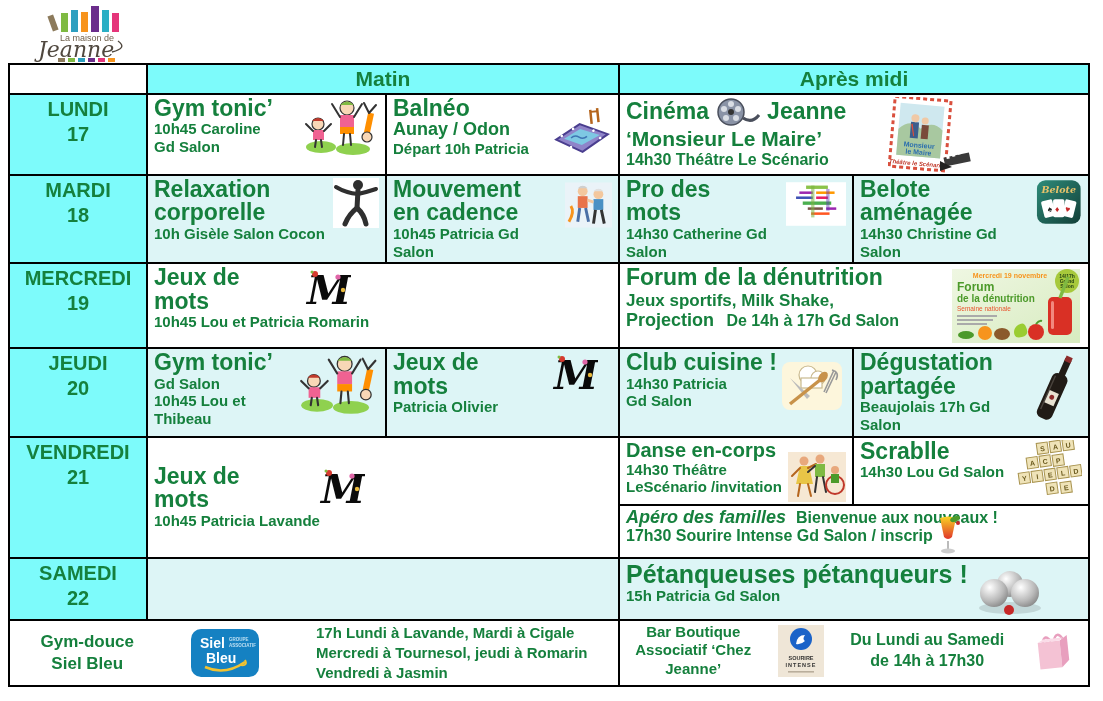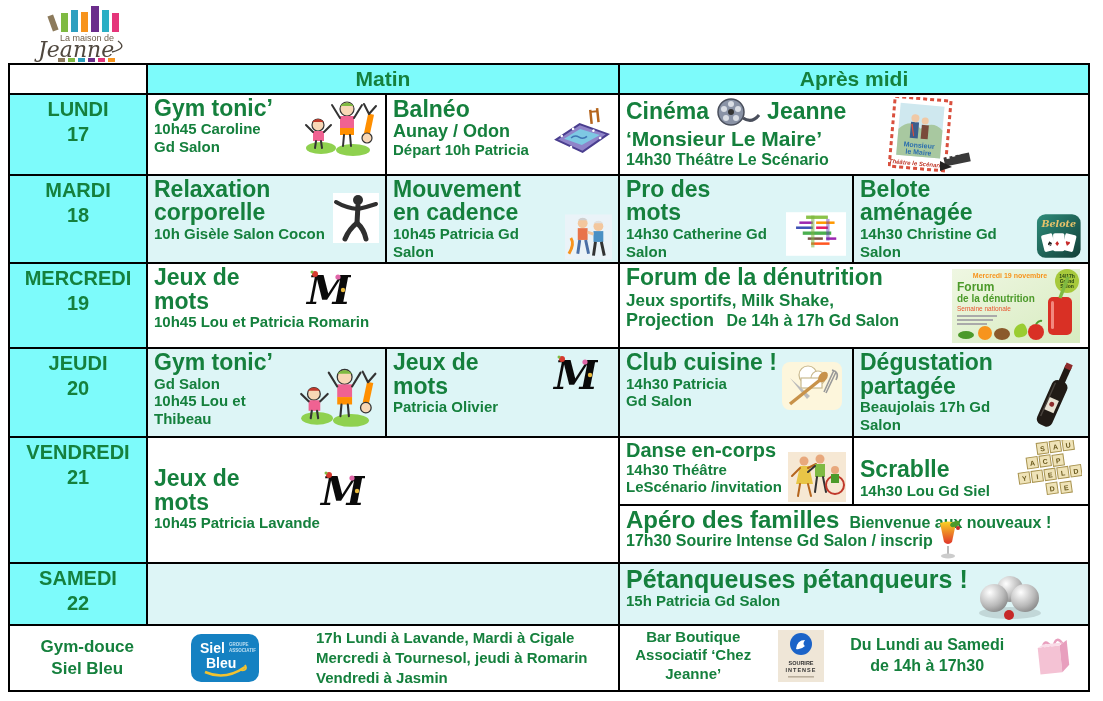--- a/index.html
+++ b/index.html
@@ -16,28 +16,28 @@
   td.corner{border:none;background:#fff;}
   td.hdr{background:#7DFBFB;text-align:center;vertical-align:middle;font-size:21px;padding:1px;}
   td.day{background:#7DFBFB;text-align:center;vertical-align:middle;font-size:20px;line-height:1.25;}
   td.w{background:#fff;} td.p{background:#DDF5F6;}
   .cellbox{position:relative;height:100%;}
   .t1{font-size:23px;line-height:1.02;}
   .t20{font-size:20px;line-height:1.05;}
   .sub{font-size:15px;line-height:1.18;}
   .sub16{font-size:16px;line-height:1.18;}
   .sub18{font-size:18px;line-height:1.1;}
-  .fx{display:flex;justify-content:space-between;align-items:flex-end;gap:4px;}
+  .fx{display:flex;justify-content:space-between;align-items:flex-start;gap:4px;}
   .fxs{display:flex;justify-content:flex-start;align-items:flex-start;gap:26px;}
   .mw110{max-width:112px;} .mw120{max-width:125px;} .mw135{max-width:140px;} .mw150{max-width:152px;}
   .vmid{vertical-align:middle !important;}
   .cineline{display:flex;align-items:center;gap:7px;}
   .abs{position:absolute;}
   .aperoline{display:flex;align-items:baseline;gap:10px;}
-  .apero-big{font-size:24px;line-height:1;}
+  .apero-big{font-size:18px;line-height:1;font-style:italic;}
   .apero-side{font-size:16px;}
   .pet-title{font-size:25px;line-height:1.05;}
   
   td.foot{vertical-align:middle;padding:2px 8px;}
   .ffx{display:flex;align-items:center;justify-content:space-around;gap:8px;}
   .gblock{font-size:17px;text-align:center;line-height:1.3;}
   .sblock{font-size:15px;line-height:1.35;}
   .bblock{font-size:15px;text-align:center;line-height:1.25;}
   .hblock{font-size:16px;text-align:center;line-height:1.3;}
   svg{display:block;}
@@ -457,21 +457,21 @@
             <circle cx="47" cy="18" r="4" fill="#E8A87C"></circle>
             <rect x="43" y="22" width="8" height="9" fill="#4C9A2A"></rect>
           </svg>
         </div>
       </div>
           </td>
       <td class="w">
             <div class="fx">
         <div>
           <div class="t1">Scrablle</div>
-          <div class="sub">14h30 Lou Gd Siel</div>
+          <div class="sub">14h30 Lou Gd Salon</div>
         </div>
         <svg width="66" height="60" viewBox="0 0 66 60">
           <g transform="rotate(-8 33 30)" font-size="7" fill="#6B5A1E" text-anchor="middle">
             <g>
                     <rect x="24" y="2" width="11" height="11" fill="#EFE3B8" stroke="#A8934F"></rect>
                     <text x="29.5" y="10.5">S</text>
                   </g>
             <g>
                     <rect x="37" y="2" width="11" height="11" fill="#EFE3B8" stroke="#A8934F"></rect>
                     <text x="42.5" y="10.5">A</text>

